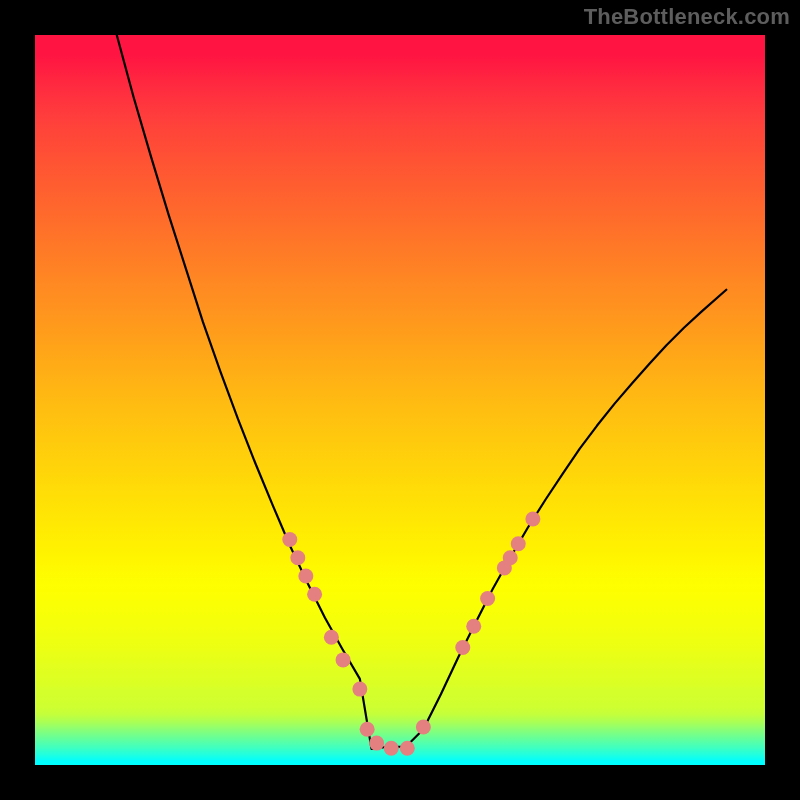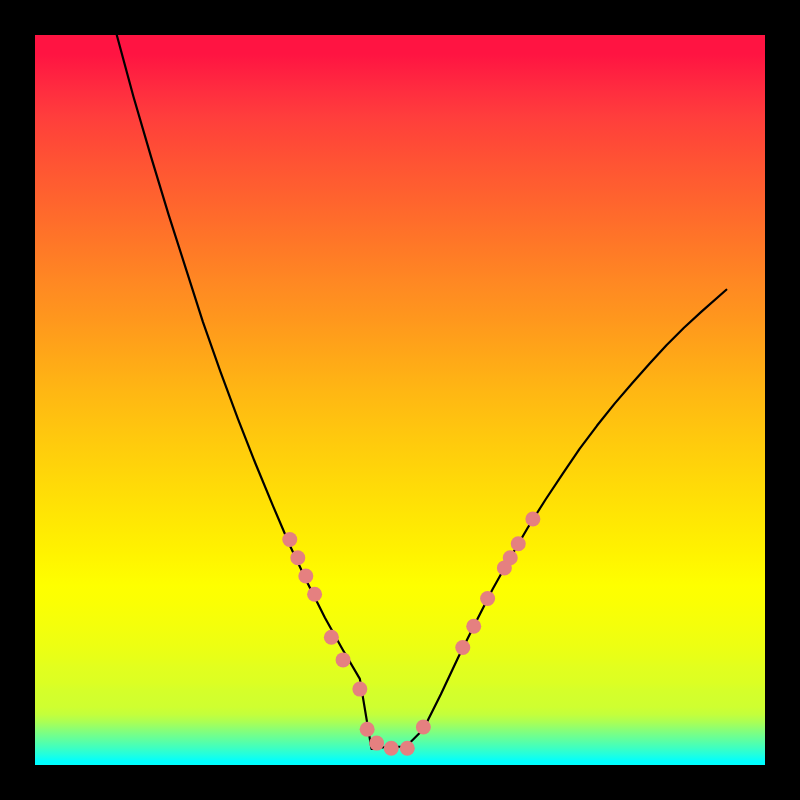--- a/index.html
+++ b/index.html
@@ -73,20 +73,21 @@
     position: absolute;
     inset: 0;
     width: 730px;
     height: 730px;
   }
 </style>
 </head>
 <body>
 
 <div class="frame">
+  <div class="watermark">TheBottleneck.com</div>
   <div class="plot-area">
     <div class="gradient"></div>
     <svg class="curve" viewBox="0 0 730 730" preserveAspectRatio="none">
       <path id="main-curve-path" fill="none" stroke="#000" stroke-width="2.2" stroke-linejoin="round" stroke-linecap="round" d="M81.76 0.00 L98.55 62.05 L116.07 121.91 L133.59 179.58 L151.11 234.33 L167.90 286.89 L185.42 336.53 L202.94 383.98 L220.46 428.51 L237.98 470.85 L254.77 510.27 L272.29 547.50 L289.81 582.54 L307.33 613.93 L324.85 643.86 L336.53 713.94 L353.32 711.75 L370.84 711.75 L388.36 694.23 L405.88 659.19 L423.40 621.96 L440.92 586.92 L457.71 554.07 L475.23 522.68 L492.75 492.75 L510.27 465.01 L527.79 438.73 L544.58 413.91 L562.10 390.55 L579.62 368.65 L597.14 348.21 L614.66 328.50 L631.45 310.25 L648.97 292.73 L666.49 276.67 L691.31 254.77"></path>
       <g id="markers-group">
           <circle cx="254.77" cy="504.43" r="7.5" fill="#e58080"></circle>
           <circle cx="262.80" cy="522.68" r="7.5" fill="#e58080"></circle>
           <circle cx="270.83" cy="540.93" r="7.5" fill="#e58080"></circle>
           <circle cx="279.59" cy="559.18" r="7.5" fill="#e58080"></circle>
           <circle cx="296.38" cy="602.25" r="7.5" fill="#e58080"></circle>

